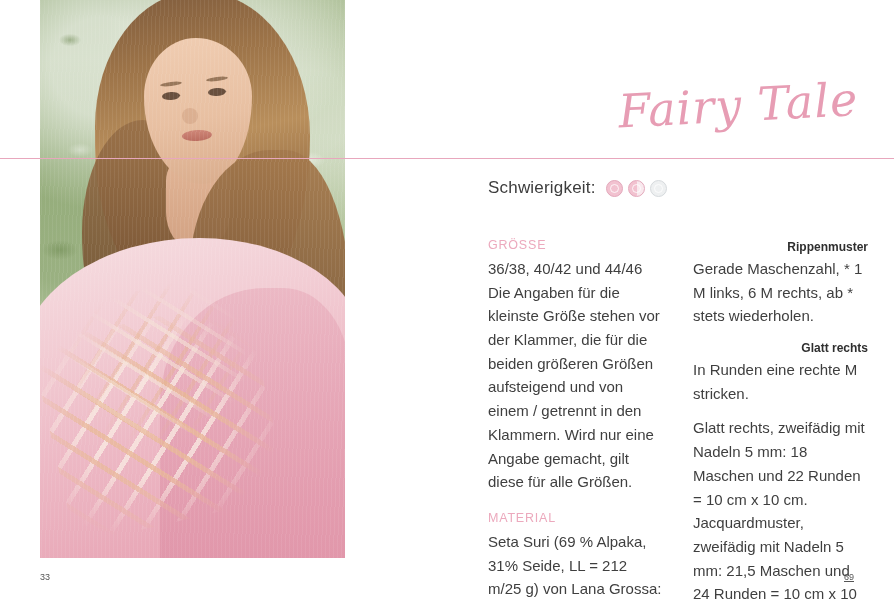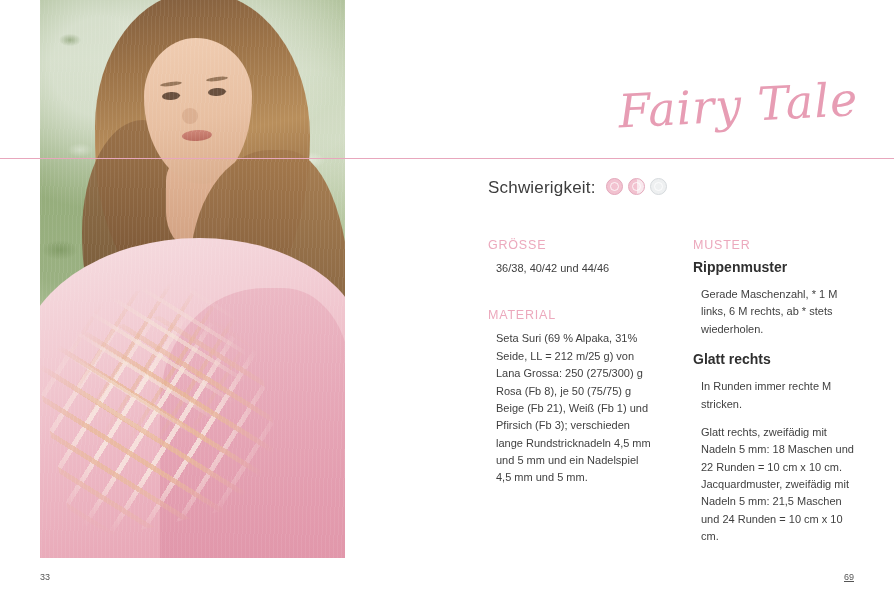--- a/index.html
+++ b/index.html
@@ -215,21 +215,21 @@
     width: 894px;
     height: 1px;
     background: #e8a7bd;
   }
 
   .difficulty-row {
     position: absolute;
     left: 488px;
     top: 178px;
     display: flex;
-    align-items: flex-start;
+    align-items: center;
     gap: 10px;
   }
   .difficulty-label {
     color: #3d3d3d;
     font-size: 17px;
     letter-spacing: 0.2px;
   }
   .dots { display: flex; gap: 5px; align-items: center; }
   .dot {
     width: 17px; height: 17px;
@@ -258,33 +258,34 @@
     gap: 30px;
   }
   .col { width: 175px; }
   .sec-head {
     color: #eca9bd;
     font-size: 12.5px;
     letter-spacing: 0.8px;
     margin: 0 0 5px 0;
     font-weight: 400;
   }
-  .sec-head.spaced { margin-top: 31px; }
+  .sec-head.spaced { margin-top: 17px; }
   .body-text {
     color: #3f3f3f;
-    font-size: 11px;
+    font-size: 15px;
     line-height: 1.58;
-    margin: 8px;
+    margin: 0;
   }
   .sub-head {
     color: #2f2f2f;
-    font-size: 14px;
+    font-size: 12px;
     font-weight: bold;
     margin: 0 0 1px 0;
     line-height: 1.5;
+    text-align: right;
   }
   .sub-block { margin-bottom: 11px; }
   .sub-block:last-child { margin-bottom: 0; }
 
   .folio {
     position: absolute;
     bottom: 18px;
     font-size: 9px;
     color: #555;
   }
@@ -328,36 +329,36 @@
       <span class="dot half"></span>
       <span class="dot empty"></span>
     </span>
   </div>
 
   <div class="cols">
 
     <div class="col">
       <h3 class="sec-head">GRÖSSE</h3>
       <p class="body-text">36/38, 40/42 und 44/46</p>
+      <p class="body-text">Die Angaben für die kleinste Größe stehen vor der Klammer, die für die beiden größeren Größen aufsteigend und von einem / getrennt in den Klammern. Wird nur eine Angabe gemacht, gilt diese für alle Größen.</p>
 
       <h3 class="sec-head spaced">MATERIAL</h3>
       <p class="body-text">Seta Suri (69 % Alpaka, 31% Seide, LL = 212 m/25 g) von Lana Grossa: 250 (275/300) g Rosa (Fb 8), je 50 (75/75) g Beige (Fb 21), Weiß (Fb 1) und Pfirsich (Fb 3); verschieden lange Rundstricknadeln 4,5 mm und 5 mm und ein Nadelspiel 4,5 mm und 5 mm.</p>
     </div>
 
     <div class="col">
-      <h3 class="sec-head">MUSTER</h3>
 
       <div class="sub-block">
         <p class="sub-head">Rippenmuster</p>
         <p class="body-text">Gerade Maschenzahl, * 1 M links, 6 M rechts, ab * stets wiederholen.</p>
       </div>
 
       <div class="sub-block">
         <p class="sub-head">Glatt rechts</p>
-        <p class="body-text">In Runden immer rechte M stricken.</p>
+        <p class="body-text">In Runden eine rechte M stricken.</p>
       </div>
 
 
       <p class="body-text">Glatt rechts, zweifädig mit Nadeln 5 mm: 18 Maschen und 22 Runden = 10 cm x 10 cm. Jacquardmuster, zweifädig mit Nadeln 5 mm: 21,5 Maschen und 24 Runden = 10 cm x 10 cm.</p>
     </div>
 
   </div>
 
   <div class="folio folio-left">33</div>
   <div class="folio folio-right">69</div>

